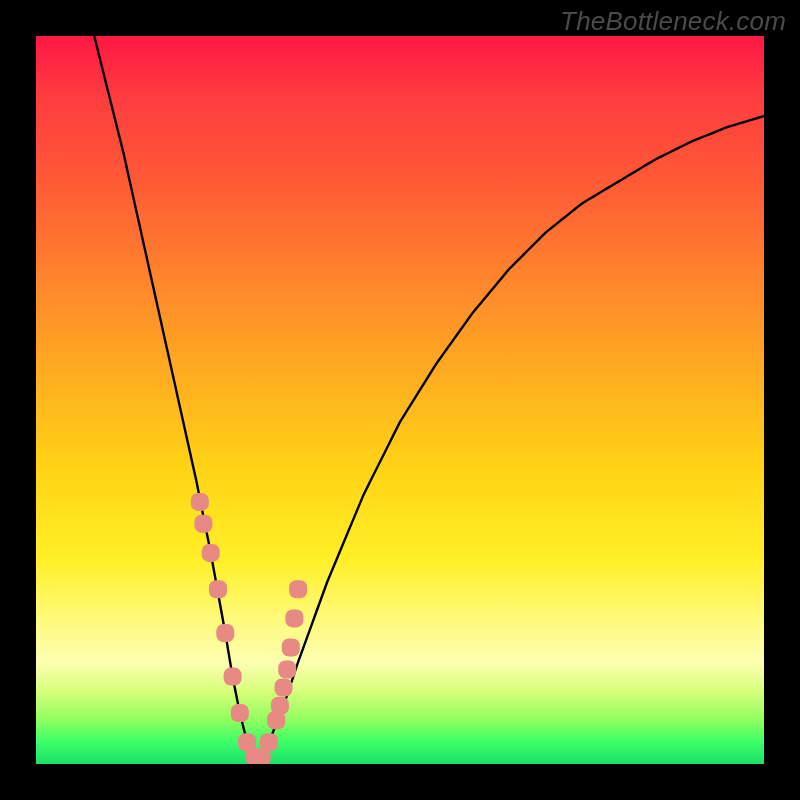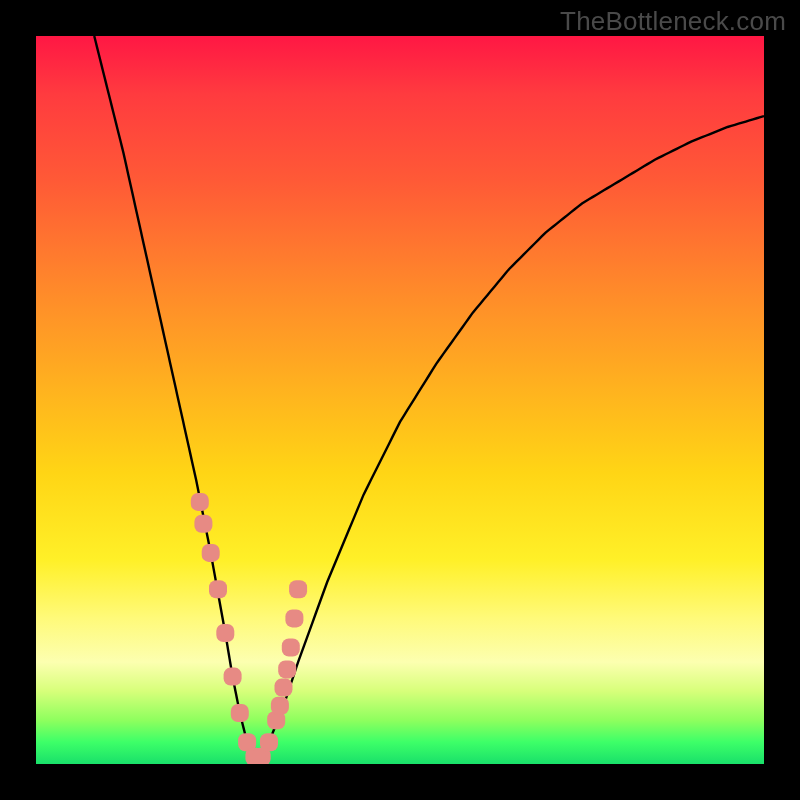--- a/index.html
+++ b/index.html
@@ -45,20 +45,21 @@
   }
   .watermark {
     position: absolute;
     top: 6px;
     right: 14px;
     color: #4a4a4a;
     font-size: 26px;
     font-weight: 500;
     letter-spacing: 0.2px;
     user-select: none;
+    font-style: italic;
   }
   svg.overlay {
     position: absolute;
     left: 0;
     top: 0;
     width: 728px;
     height: 728px;
   }
 </style>
 </head>

